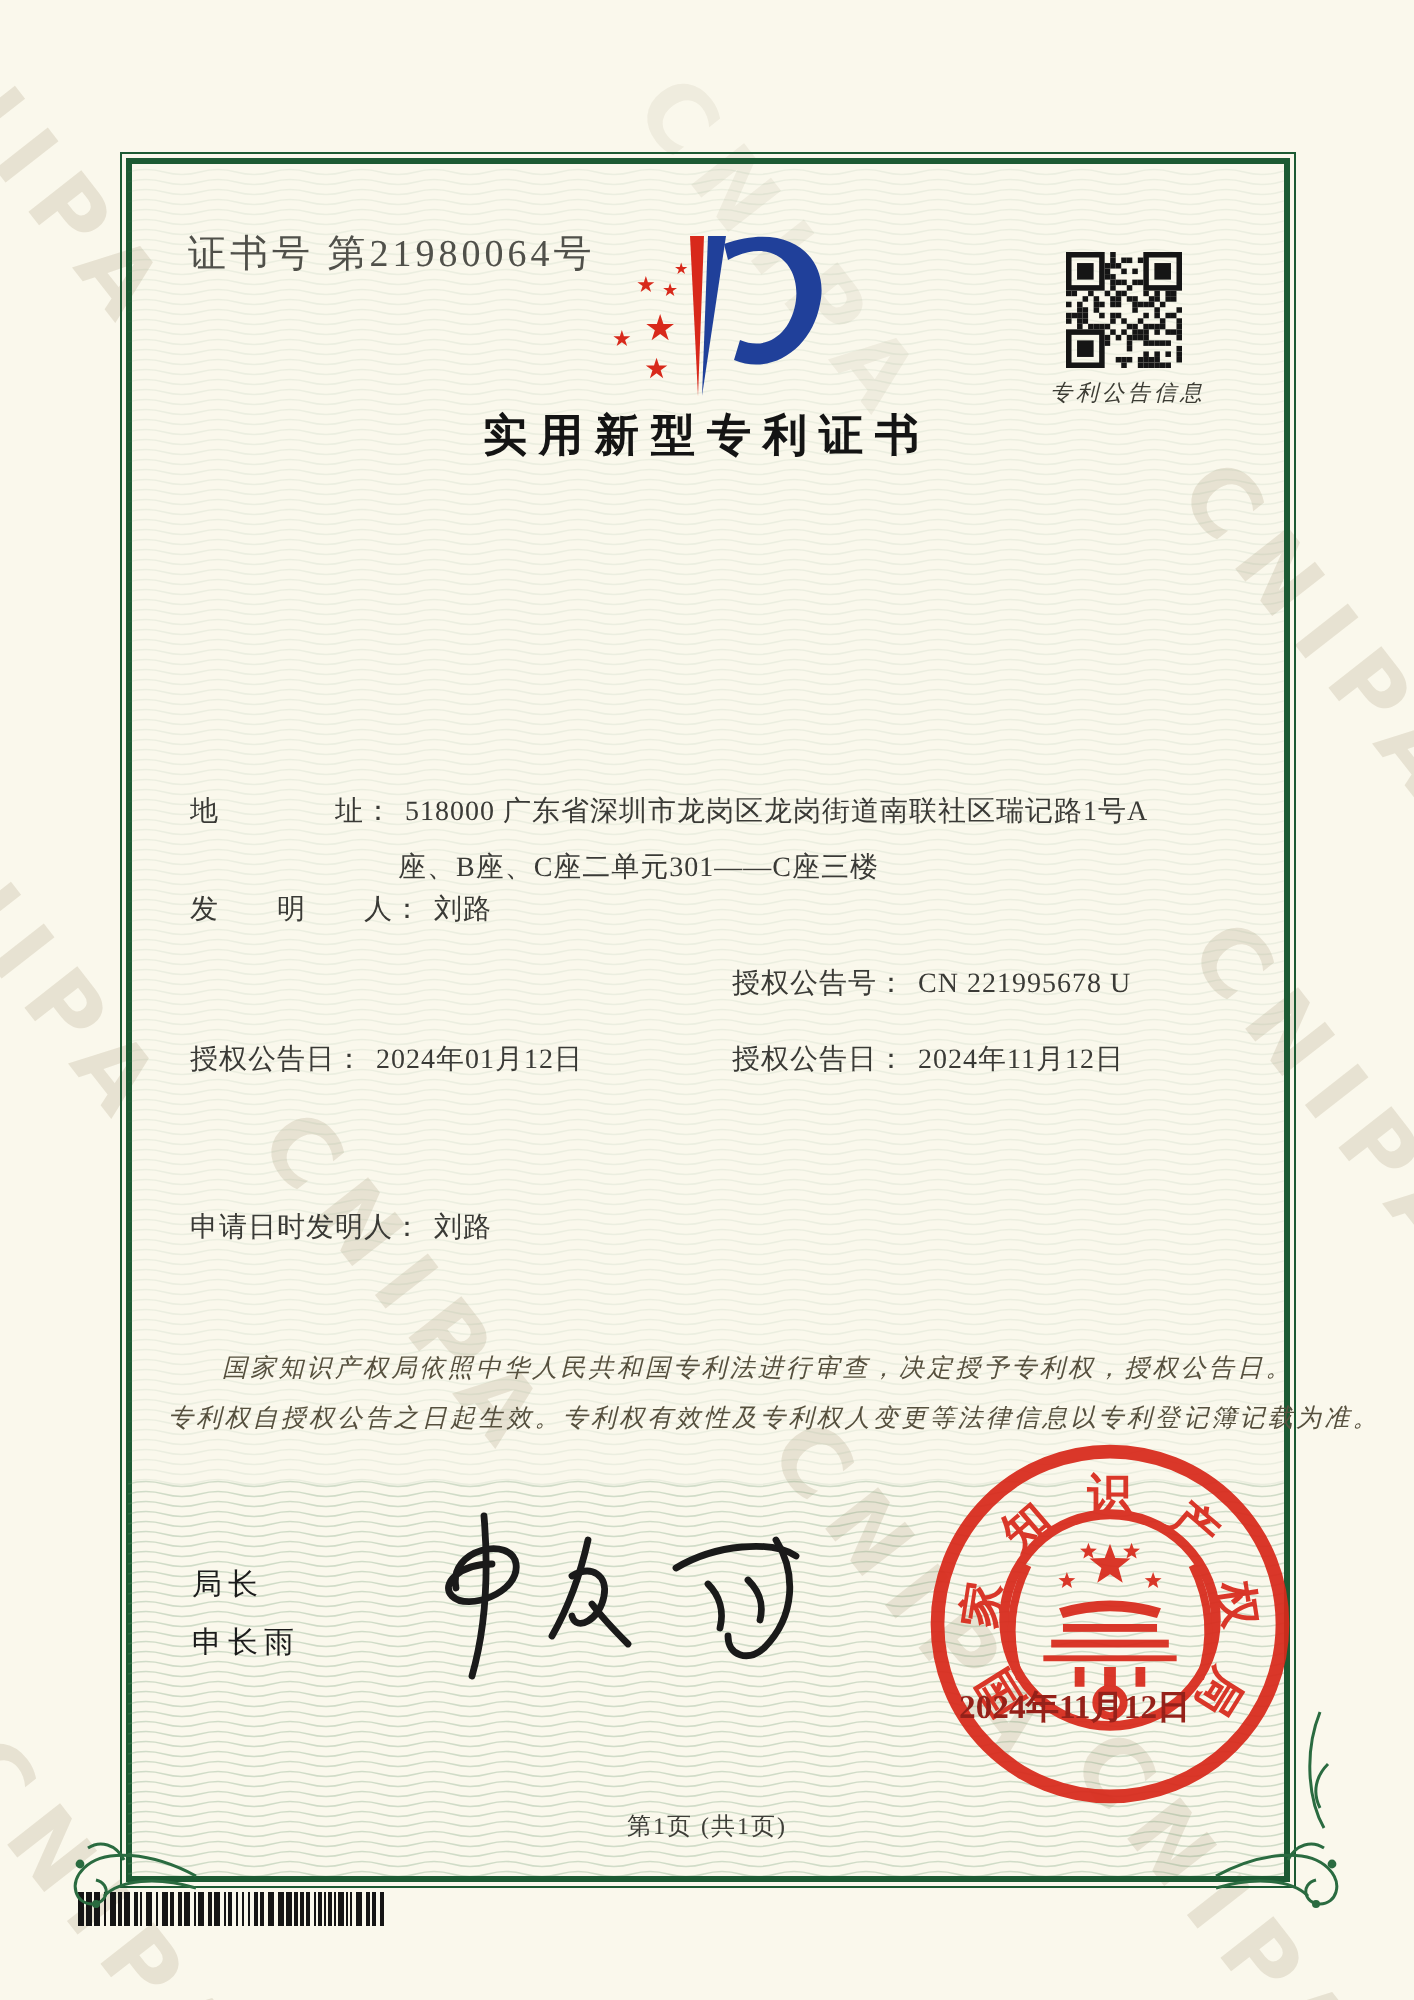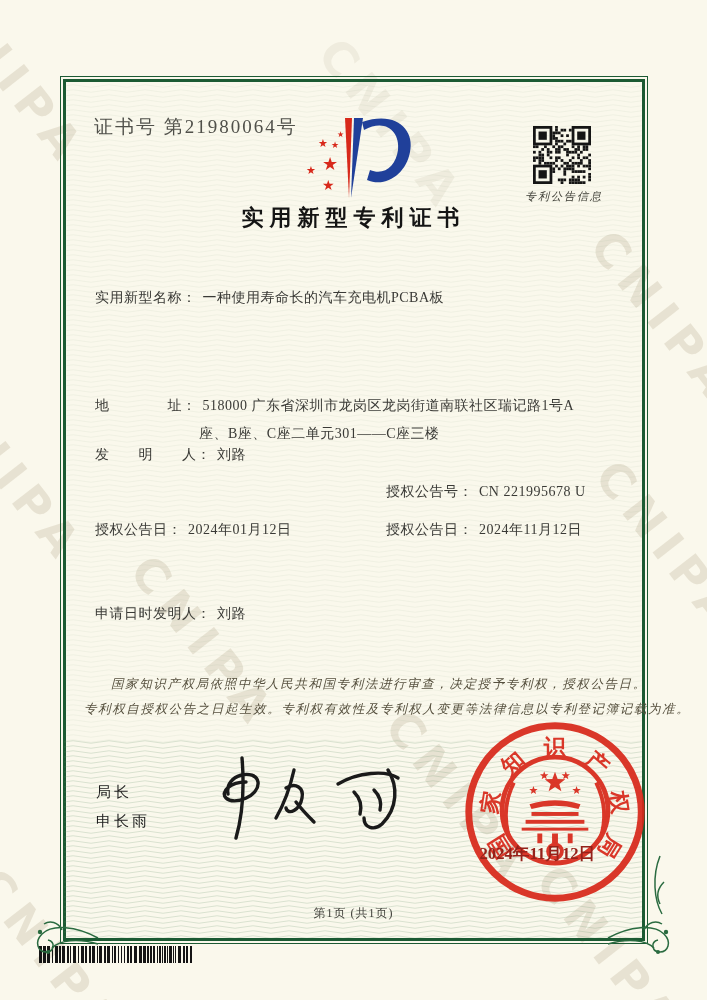--- a/index.html
+++ b/index.html
@@ -19,21 +19,21 @@
   .logo svg{position:absolute;left:0;top:0;}
   .star{position:absolute;color:#d8291b;line-height:1;}
   
   #qr{position:absolute;left:533px;top:126px;}
   .qr-label{position:absolute;left:514px;top:189px;width:100px;text-align:center;
             font-size:11px;letter-spacing:2px;color:#3c3c34;font-style:italic;}
   .title{position:absolute;left:0;right:0;top:203px;text-align:center;font-size:22px;
          font-weight:700;letter-spacing:6px;color:#141414;}
   .row{position:absolute;left:95px;font-size:14px;white-space:nowrap;letter-spacing:.5px;}
   .row .val{margin-left:6px;}
-  .row.c2{left:366px;margin-left:20px;}
+  .row.c2{left:366px;}
   .st{position:absolute;font-size:12.5px;letter-spacing:1.6px;color:#56503e;font-style:italic;white-space:nowrap;}
   .dir{position:absolute;left:96px;font-family:"Liberation Sans","DejaVu Sans",sans-serif;
        font-size:15px;letter-spacing:3px;color:#1c1c1c;}
   #sig{position:absolute;left:190px;top:748px;}
   #seal{position:absolute;left:457px;top:714px;opacity:.93;}
   .footer{position:absolute;left:0;right:0;top:905px;text-align:center;font-size:12px;
           letter-spacing:1px;color:#3e3e38;}
   #barcode{position:absolute;left:39px;top:946px;height:17px;font-size:0;}
   #barcode i{display:inline-block;height:17px;background:#151515;vertical-align:top;}
   .corner{position:absolute;}
@@ -212,23 +212,20 @@
       <rect x="5.523809523809524" y="5.523809523809524" width="8.285714285714285" height="8.285714285714285" fill="#151515"></rect>
       <rect x="40.047619047619044" y="1.380952380952381" width="16.57142857142857" height="16.57142857142857" fill="none" stroke="#151515" stroke-width="2.761904761904762"></rect>
       <rect x="44.19047619047619" y="5.523809523809524" width="8.285714285714285" height="8.285714285714285" fill="#151515"></rect>
       <rect x="1.380952380952381" y="40.047619047619044" width="16.57142857142857" height="16.57142857142857" fill="none" stroke="#151515" stroke-width="2.761904761904762"></rect>
       <rect x="5.523809523809524" y="44.19047619047619" width="8.285714285714285" height="8.285714285714285" fill="#151515"></rect>
     </svg>
   <div class="qr-label">专利公告信息</div>
 
   <div class="title">实用新型专利证书</div>
 
-  <div class="row" style="top:289px">
-    <span class="lab">实用新型名称：</span><span class="val">一种使用寿命长的汽车充电机PCBA板</span>
-  </div>
   <div class="row" style="top:397px">
     <span class="lab">地　　　　址：</span><span class="val">518000 广东省深圳市龙岗区龙岗街道南联社区瑞记路1号A</span>
   </div>
   <div class="row" style="top:425px;left:199px">座、B座、C座二单元301——C座三楼</div>
   <div class="row" style="top:446px">
     <span class="lab">发　　明　　人：</span><span class="val">刘路</span>
   </div>
   <div class="row c2" style="top:483px">
     <span class="lab">授权公告号：</span><span class="val">CN 221995678 U</span>
   </div>

